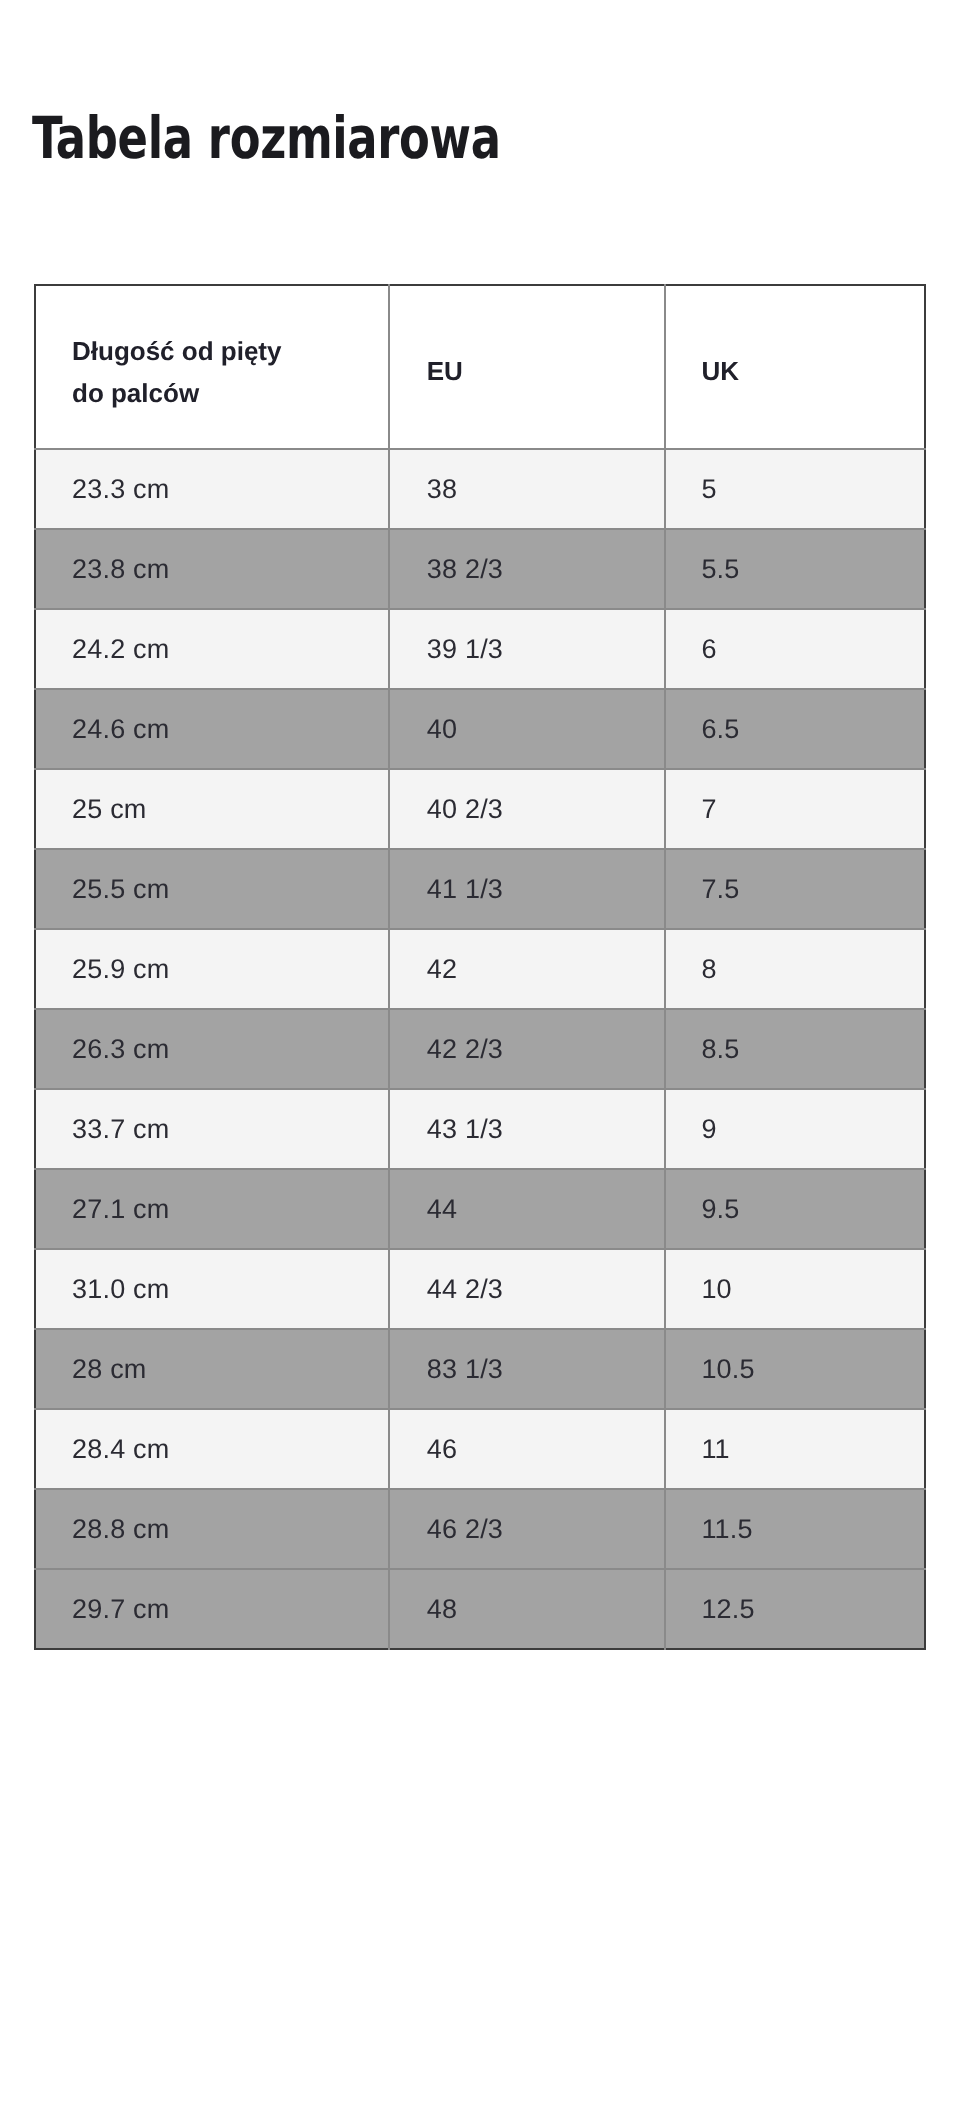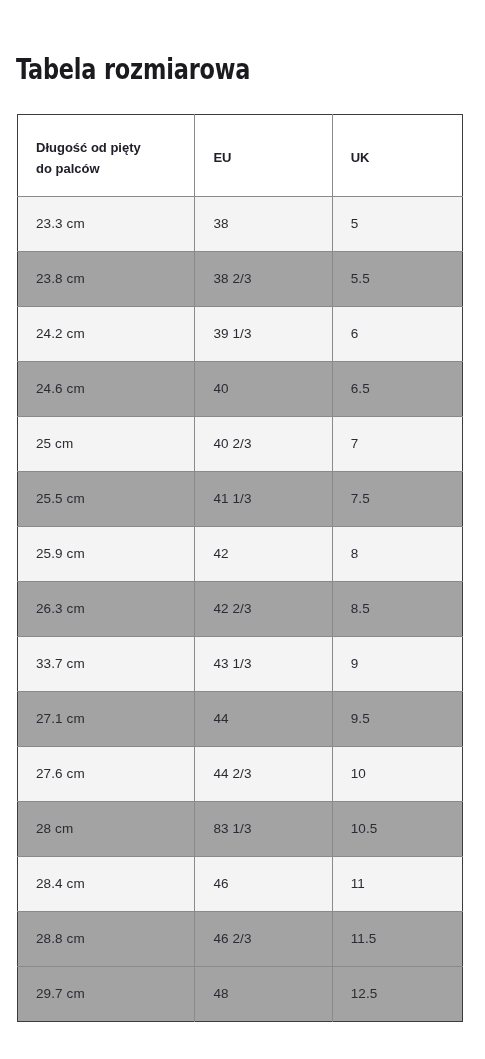--- a/index.html
+++ b/index.html
@@ -38,21 +38,21 @@
     color: #1b1b1f;
     transform: scaleX(0.86);
     transform-origin: left center;
     white-space: nowrap;
   }
 
   
   .size-table-wrap {
     position: absolute;
     left: 17px;
-    top: 74px;
+    top: 102px;
     width: 446px;
   }
 
   table.size-table {
     width: 446px;
     border-collapse: collapse;
     table-layout: fixed;
     border: 1.5px solid #3c3c3c;
     background: #ffffff;
   }
@@ -79,21 +79,21 @@
     font-weight: 700;
     line-height: 21px;
     color: #20202a;
     background: #ffffff;
     vertical-align: middle;
     padding-top: 4px;
   }
   table.size-table thead th .hdr-line { display: block; }
 
   table.size-table tbody td {
-    height: 55px;
+    height: 40px;
     font-size: 13.5px;
     line-height: 18px;
     font-weight: 400;
     color: #2b2b33;
     letter-spacing: 0.1px;
   }
 
   table.size-table tbody tr.row-shade td { background: #f4f4f4; }
   table.size-table tbody tr.row-plain td { background: #a3a3a3; }
 
@@ -181,21 +181,21 @@
             <td>33.7 cm</td>
             <td>43 1/3</td>
             <td>9</td>
           </tr>
           <tr class="row-plain rule-strong">
             <td>27.1 cm</td>
             <td>44</td>
             <td>9.5</td>
           </tr>
           <tr class="row-shade">
-            <td>27.6 cm</td>
+            <td>31.0 cm</td>
             <td>44 2/3</td>
             <td>10</td>
           </tr>
           <tr class="row-plain rule-strong">
             <td>28 cm</td>
             <td>83 1/3</td>
             <td>10.5</td>
           </tr>
           <tr class="row-shade">
             <td>28.4 cm</td>

